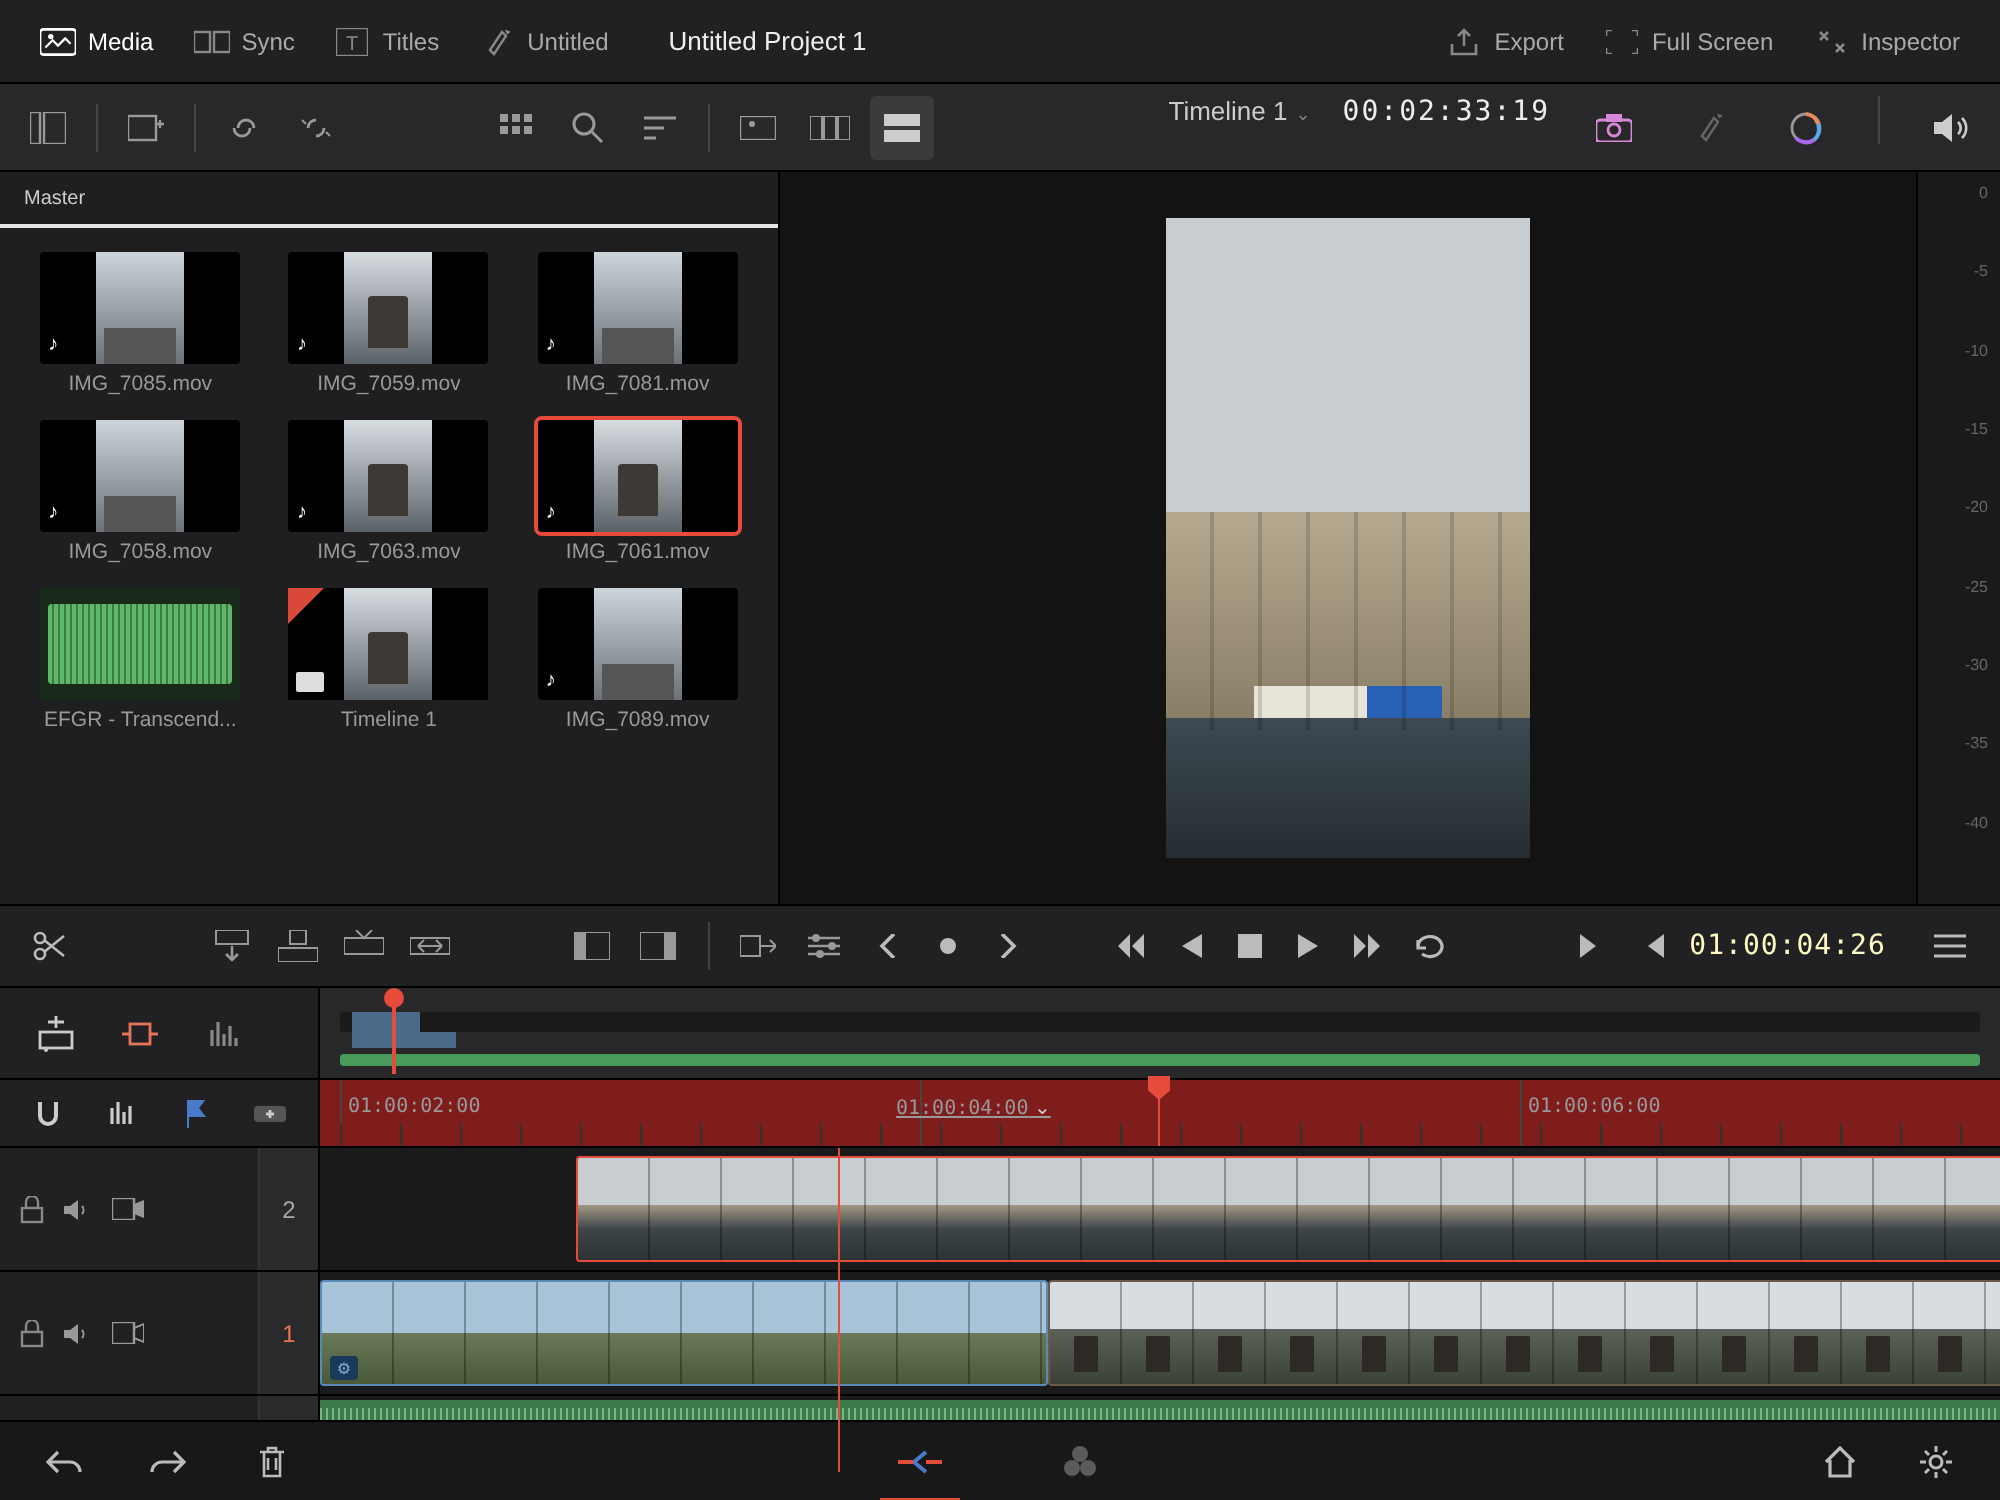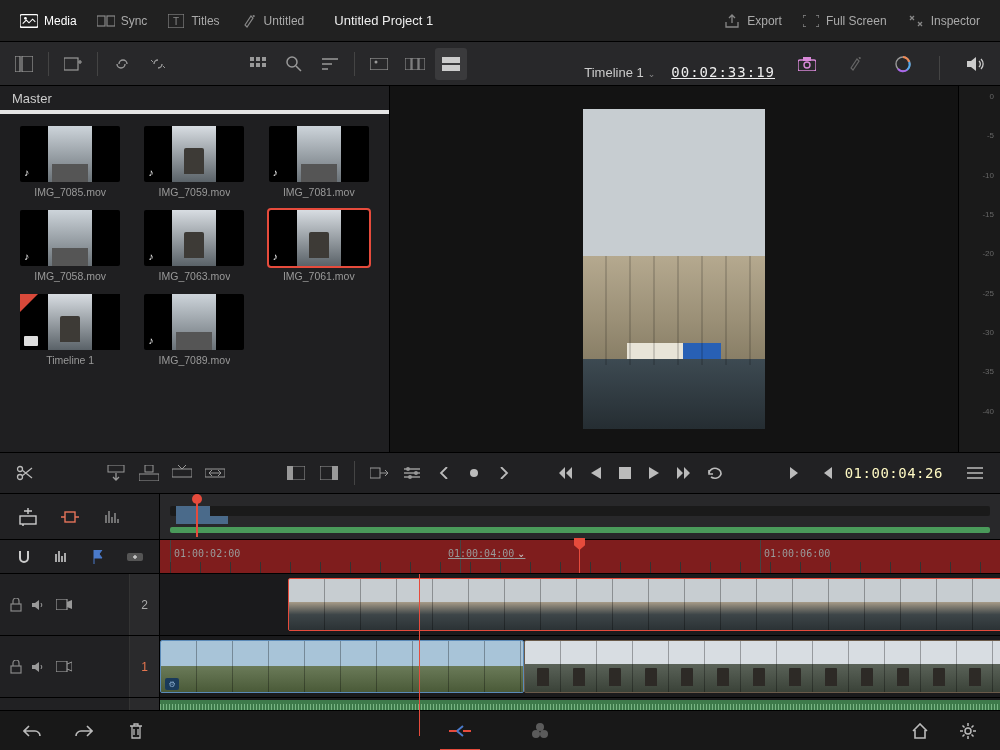--- a/index.html
+++ b/index.html
@@ -7,26 +7,26 @@
 .topbar { height:42px; background:#212121; display:flex; align-items:center; padding:0 10px; border-bottom:1px solid #000; }
 .topbar-item { display:flex; align-items:center; gap:6px; padding:0 10px; color:#aaa; cursor:pointer; height:100%; }
 .topbar-item.active { color:#fff; }
 .topbar-item.active .tb-ico { filter:brightness(1.4); }
 .tb-ico { width:18px; height:14px; display:flex; align-items:center; justify-content:center; }
 .proj-title { margin-left:20px; color:#eee; font-size:13px; }
 .top-right { margin-left:auto; display:flex;text-align:center; }
 .toolbar2 { height:44px; background:#28282a; border-bottom:1px solid #000; display:flex; align-items:center; padding:0 8px; gap:4px; }
 .icobtn { width:32px; height:32px; border-radius:3px; display:flex; align-items:center; justify-content:center; color:#aaa; cursor:pointer; }
 .sep { width:1px; height:24px; background:#444; margin:0 4px; }
-.tl-info { margin-left:auto; display:flex; align-items:flex-end; gap:16px; }
+.tl-info { margin-left:auto; display:flex; align-items:flex-start; gap:16px; }
 .tl-name { color:#ccc; font-size:13px; }
-.tc { font-family:monospace; font-size:14px; color:#eee; letter-spacing:1px;text-decoration:underline; }
+.tc { font-family:monospace; font-size:14px; color:#eee; letter-spacing:1px; }
 .main-split { display:flex; height:366px; }
 .media-panel { width:390px; background:#1f1f21; border-right:1px solid #000; display:flex; flex-direction:column; }
-.media-header { height:28px; display:flex; align-items:center; padding:0 12px; color:#ccc; font-size:13px; border-bottom:4px solid #e5e5e5; }
+.media-header { height:28px; display:flex; align-items:center; padding:0 12px; color:#ccc; font-size:10px; border-bottom:2px solid #e5e5e5; }
 .media-grid { flex:1; padding:12px; display:grid; grid-template-columns:repeat(3,1fr); gap:12px 8px; align-content:start; overflow:hidden; }
 .clip { display:flex; flex-direction:column; align-items:center; gap:4px; cursor:pointer; }
 .thumb { width:100px; height:56px; background:#000; border-radius:2px; position:relative; overflow:hidden; display:flex; align-items:center; justify-content:center; }
 .thumb.selected { outline:2px solid #e64b3c; }
 .thumb-inner { width:44px; height:56px; background:linear-gradient(180deg,#b8c4cc 0%,#8a9298 100%); position:relative; }
 .thumb-inner.tower { background:linear-gradient(180deg,#d8dde2 0%,#5a6268 100%); }
 .thumb-inner.tower::after { content:""; position:absolute; bottom:8px; left:50%; transform:translateX(-50%); width:20px; height:26px; background:#3d3a36; border-radius:2px 2px 0 0; }
 .thumb-inner.city { background:linear-gradient(180deg,#cdd4da 0%,#6a7278 100%); }
 .thumb-inner.city::after { content:""; position:absolute; bottom:0; left:4px; right:4px; height:18px; background:#555; }
 .audio-badge { position:absolute; bottom:4px; left:4px; color:#fff; font-size:10px; }
@@ -309,20 +309,24 @@
           <div class="clip-label">IMG_7063.mov</div>
         </div>
         <div class="clip">
           <div class="thumb selected">
             <div class="thumb-inner tower"></div>
             <div class="audio-badge">♪</div>
           </div>
           <div class="clip-label">IMG_7061.mov</div>
         </div>
         <div class="clip">
+          <div class="wave-thumb"></div>
+          <div class="clip-label">EFGR - Transcend...</div>
+        </div>
+        <div class="clip">
           <div class="tl-thumb">
             <div class="tl-thumb-inner"></div>
             <div class="tl-badge"></div>
           </div>
           <div class="clip-label">Timeline 1</div>
         </div>
         <div class="clip">
           <div class="thumb">
             <div class="thumb-inner city"></div>
             <div class="audio-badge">♪</div>

